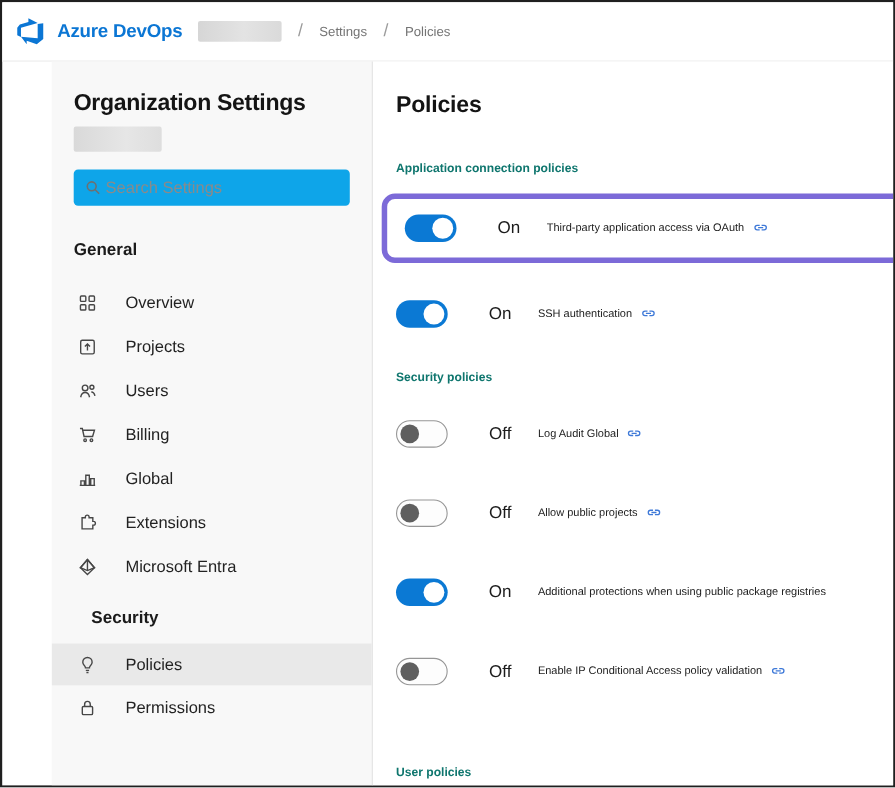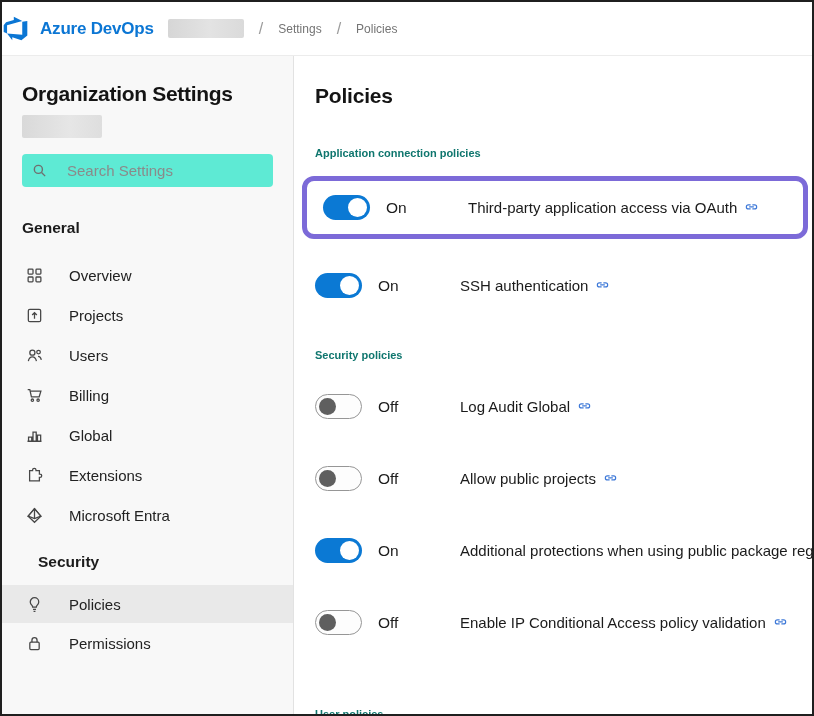--- a/index.html
+++ b/index.html
@@ -12,20 +12,21 @@
     background:#fff;
     overflow:hidden;
     position:relative;
     display:flex; flex-direction:column;
   }
 
   
   .header {
     height:54px; flex:0 0 54px;
     display:flex; align-items:center;
+    padding-left:12px;
     background:#fff;
     border-bottom:1px solid #ececec;
   }
   .logo { width:27px; height:27px; display:flex; align-items:center; }
   .brand {
     margin-left:11px;
     font-size:17px; font-weight:700; color:#0b76d4;
     letter-spacing:-0.2px;
   }
   .redacted-h {
@@ -38,38 +39,39 @@
 
   .content { flex:1; display:flex; min-height:0; }
 
   
   .sidebar {
     width:292px; flex:0 0 292px;
     background:#f8f8f8;
     border-right:1px solid #e2e2e2;
     padding-top:26px;
     overflow:hidden;
+    margin-left:45px;
   }
   .org-title {
     padding:0 20px;
     font-size:21px; font-weight:700; color:#141414;
     letter-spacing:-0.3px;
   }
   .redacted-s {
     margin:9px 20px 0;
     width:80px; height:23px; border-radius:2px;
     background:linear-gradient(90deg,#d9d9d9,#e6e6e6 60%,#dedede);
   }
   .search-box {
     margin:16px 20px 0;
     height:33px;
-    background:#5eead4;
+    background:#0ea5e9;
     border-radius:4px;
     display:flex; align-items:center;
-    padding:0 10px; gap:20px;
+    padding:0 10px; gap:4px;
   }
   .search-box svg { flex:0 0 auto; color:#6f6f6f; }
   .search-box input {
     border:none; outline:none; background:transparent;
     font-family:inherit; font-size:15px; color:#3a3a3a; width:100%;
   }
   .search-box input::placeholder { color:#8a8a8a; opacity:1; }
 
   .side-heading {
     margin-top:30px;
@@ -100,21 +102,21 @@
   }
   .page-title {
     font-size:21px; font-weight:700; color:#141414;
     letter-spacing:-0.2px;
   }
   .section-heading {
     font-size:11px; font-weight:700; color:#0f766e;
     height:22px; line-height:22px;
   }
   .sh-1 { margin-top:34px; }
-  .sh-2 { margin-top:46px; }
+  .sh-2 { margin-top:34px; }
   .sh-3 { margin-top:68px; }
 
   .policy-row {
     display:flex; align-items:center;
     height:25px;
     white-space:nowrap;
   }
   .highlight-box {
     margin-top:12px;
     margin-left:-13px;
@@ -141,27 +143,27 @@
     width:19px; height:19px; border-radius:50%;
     background:#fff;
   }
   .toggle.off { background:#fdfdfd; border:1.5px solid #969696; }
   .toggle.off .knob {
     position:absolute; top:2.5px; left:3px;
     width:17px; height:17px; border-radius:50%;
     background:#5f5f5f;
   }
   .state-label {
-    margin-left:16px;
+    margin-left:0;
     width:58px; flex:0 0 58px;
-    font-size:15.5px; color:#1c1c1c;
+    font-size:15.5px; color:#1c1c1c;text-align:right;
   }
   .policy-label {
     margin-left:24px;
-    font-size:15px; color:#1b1b1b;
+    font-size:10px; color:#1b1b1b;
   }
   .link-ic { margin-left:7px; color:#3e79d8; display:inline-flex; vertical-align:-2px; }
 </style>
 </head>
 <body>
 
 <div class="frame">
 
   <div class="header">
     <span class="logo">

